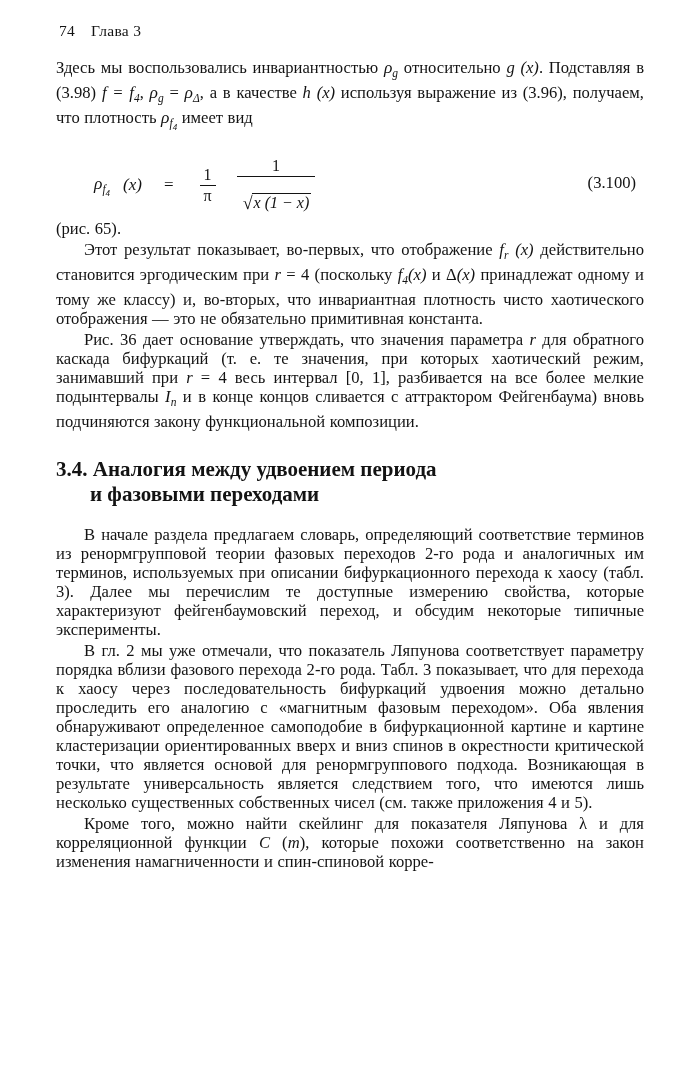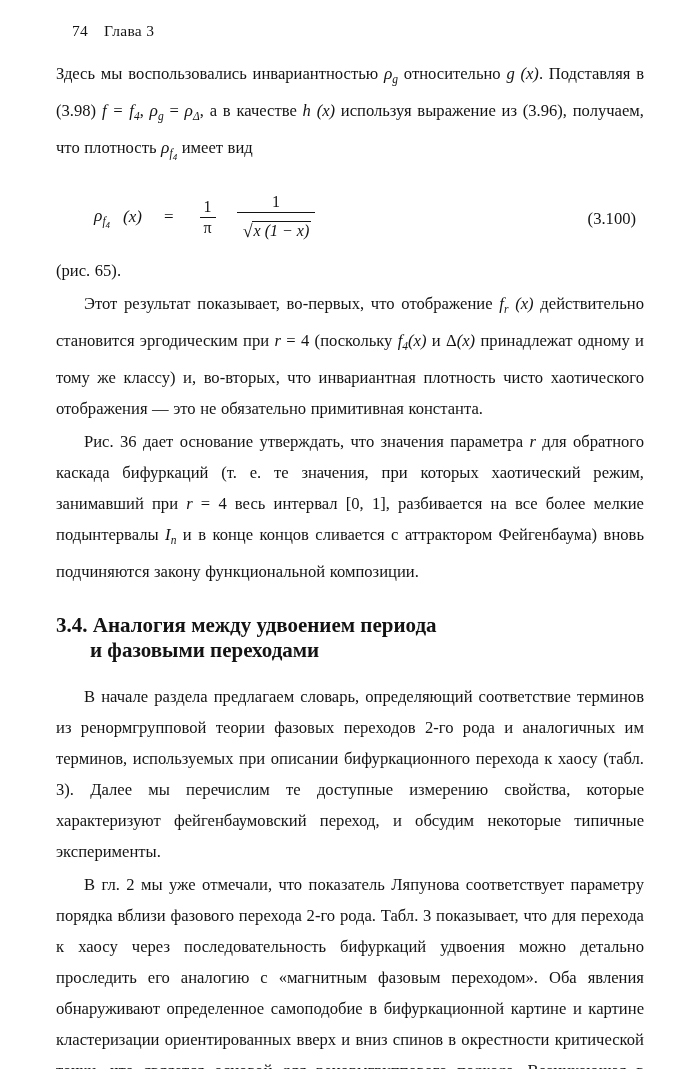--- a/index.html
+++ b/index.html
@@ -17,29 +17,29 @@
   .page {
     position: relative;
     width: 700px;
     height: 1069px;
     box-sizing: border-box;
     padding: 22px 56px 0 56px;
   }
   .header {
     font-size: 15.5px;
     letter-spacing: 0.3px;
-    margin: 0 0 18px 16px;
+    margin: 0 0 18px 3px;
     padding-left: 0px;
   }
   .header .pageno {
     margin-right: 16px;
   }
   p.body {
     font-size: 16.6px;
-    line-height: 31px;
+    line-height: 19px;
     text-align: justify;
     text-justify: inter-word;
     margin: 0;
     text-indent: 28px;
     word-spacing: 0.4px;
   }
   p.noindent {
     text-indent: 0;
   }
   .gap-s { height: 2px; }
@@ -96,21 +96,21 @@
     display: block;
     padding: 0 4px 1px 4px;
     font-size: 16px;
   }
   .frac .den {
     display: block;
     border-top: 1.2px solid #131313;
     padding: 1px 4px 0 4px;
     font-size: 16px;
   }
-  .frac-wide .den { padding-top: 8px; }
+  .frac-wide .den { padding-top: 16px; }
   .sqrt-wrap {
     display: inline-block;
     position: relative;
     padding-left: 2px;
   }
   .sqrt-sym {
     font-size: 18px;
     vertical-align: -1px;
   }
   .sqrt-bar {
@@ -178,14 +178,15 @@
   </div>
 
   <p class="body">В начале раздела предлагаем словарь, определяющий соответствие терминов из ренормгрупповой теории фазовых переходов 2-го рода и аналогичных им терминов, используемых при описании бифуркационного перехода к хаосу (табл. 3). Далее мы перечислим те доступные измерению свойства, которые характеризуют фейгенбаумовский переход, и обсудим некоторые типичные эксперименты.</p>
 
   <div class="gap-s"></div>
 
   <p class="body">В гл. 2 мы уже отмечали, что показатель Ляпунова соответствует параметру порядка вблизи фазового перехода 2-го рода. Табл. 3 показывает, что для перехода к хаосу через последовательность бифуркаций удвоения можно детально проследить его аналогию с «магнитным фазовым переходом». Оба явления обнаруживают определенное самоподобие в бифуркационной картине и картине кластеризации ориентированных вверх и вниз спинов в окрестности критической точки, что является основой для ренормгруппового подхода. Возникающая в результате универсальность является следствием того, что имеются лишь несколько существенных собственных чисел (см. также приложения 4 и 5).</p>
 
   <div class="gap-s"></div>
 
+  <p class="body">Кроме того, можно найти скейлинг для показателя Ляпунова λ и для корреляционной функции <span class="it">C</span> (<span class="it">m</span>), которые похожи соответственно на закон изменения намагниченности и спин-спиновой корре-</p>
 
 </div>
 
 </body></html>

